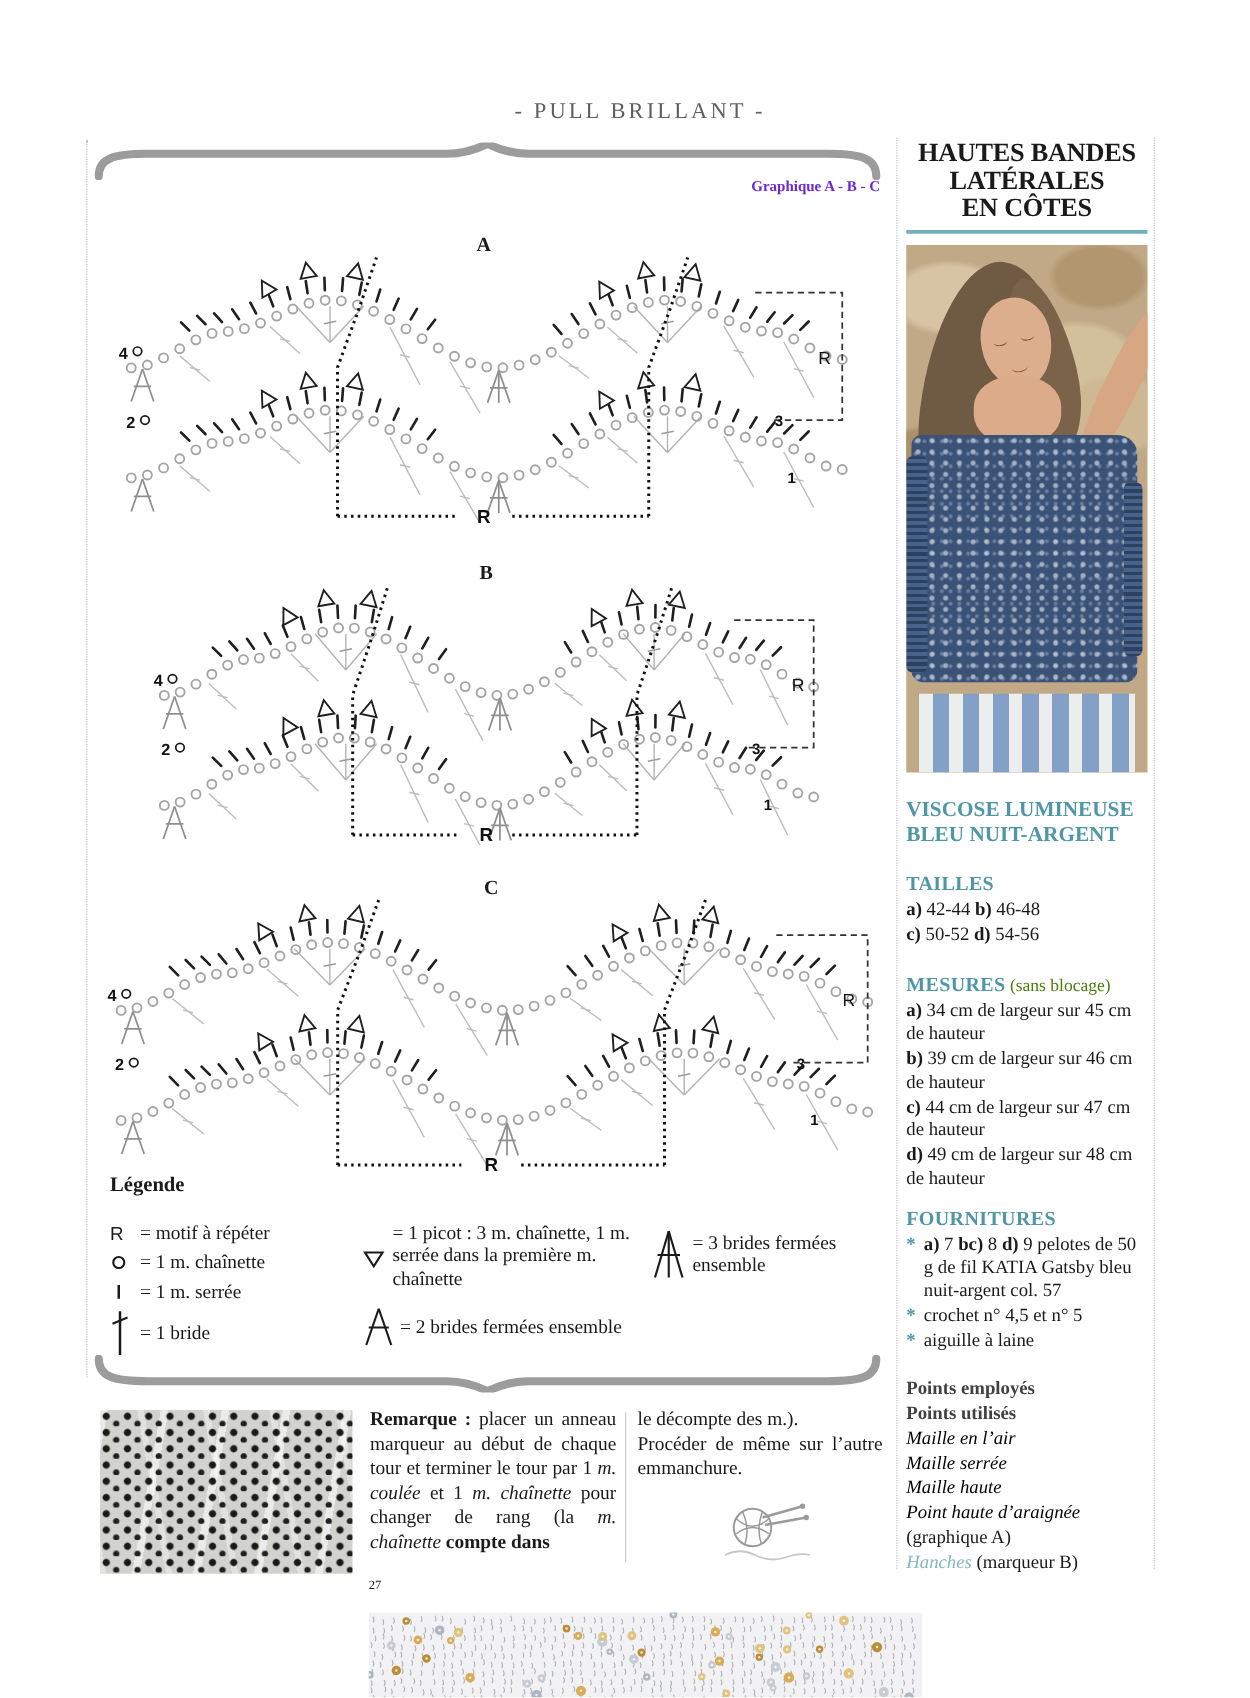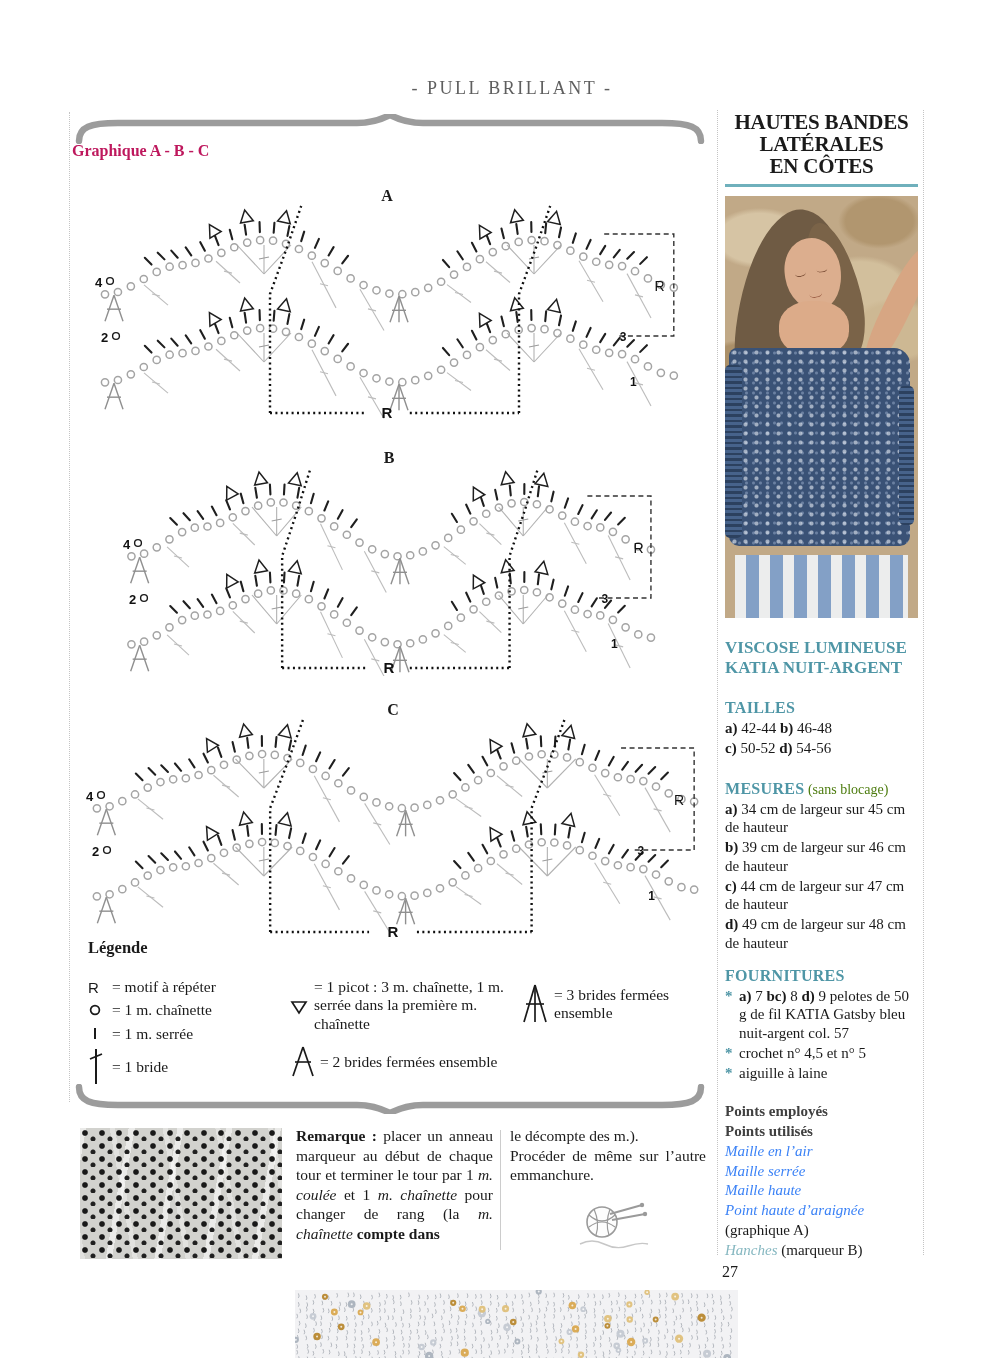--- a/index.html
+++ b/index.html
@@ -10,22 +10,22 @@
     font-size:18px;letter-spacing:2.5px;color:#5f5f5f;}
   
   .vsep{position:absolute;width:0;border-left:1.5px dotted #c4c4c4;}
   .sep-left{left:57px;top:112px;height:990px;}
   .sep-sidebar{left:705px;top:110px;height:1145px;}
   .sep-right{left:911px;top:110px;height:1145px;}
   
   .brace{position:absolute;left:62px;width:632px;height:30px;}
   .brace.top{top:114px;}
   .brace.bottom{top:1084px;transform:scaleY(-1);}
-  .graphique-label{position:absolute;left:60px;top:142px;width:632px;text-align:left;
-    font-size:16px;font-weight:700;color:#be185d;}
+  .graphique-label{position:absolute;left:60px;top:142px;width:632px;text-align:right;
+    font-size:12px;font-weight:700;color:#6d28d9;}
   
   .crochet-chart{position:absolute;}
   #chart-a{left:75px;top:186px;width:600px;height:235px;}
   #chart-b{left:103px;top:448px;width:548px;height:228px;}
   #chart-c{left:66px;top:700px;width:630px;height:240px;}
   
   .legend{position:absolute;left:70px;top:938px;width:628px;height:150px;font-size:15.5px;}
   .legend-title{font-weight:700;font-size:16.5px;margin:0 0 14px 6px;}
   .legend-col{position:absolute;top:40px;}
   .lc1{left:6px;width:200px;}
@@ -44,21 +44,21 @@
       radial-gradient(circle at 13px 11px, #202020 2px, rgba(0,0,0,0) 3px),
       repeating-linear-gradient(100deg, rgba(255,255,255,.55) 0 6px, rgba(255,255,255,0) 6px 48px),
       repeating-linear-gradient(80deg, rgba(255,255,255,.35) 0 5px, rgba(255,255,255,0) 5px 52px);
     background-size:17px 13px,17px 13px,100% 100%,100% 100%;}
   .remarque-col{position:absolute;top:1126px;font-size:15.5px;line-height:1.26;text-align:justify;}
   .rm1{left:284px;width:197px;}
   .rm2{left:498px;width:196px;}
   .rm2 p{margin:0;}
   .rm-sep{position:absolute;left:488px;top:1130px;height:120px;width:0;border-left:1px solid #cccccc;}
   .yarn-icon{position:absolute;left:560px;top:1196px;width:90px;height:56px;}
-  .page-number{position:absolute;left:283px;top:1263px;width:443px;text-align:right;font-size:16px;}
+  .page-number{position:absolute;left:283px;top:1263px;width:443px;text-align:left;font-size:10px;}
   #sequin-strip{position:absolute;left:283px;top:1290px;width:443px;height:68px;}
   
   .sidebar{position:absolute;left:713px;top:112px;width:193px;font-size:15px;line-height:1.25;}
   .sb-title{font-size:21px;font-weight:700;line-height:1.04;text-align:center;letter-spacing:-0.2px;}
   .sb-rule{height:2.5px;background:#6fb0bc;margin-top:7px;}
   .model-photo{position:relative;margin-top:9px;width:100%;height:422px;overflow:hidden;
     background-color:#c1a987;
     background-image:
       radial-gradient(90px 55px at 18% 10%, #d6c4a4 0 45%, rgba(0,0,0,0) 55%),
       radial-gradient(75px 50px at 80% 6%, #b1966f 0 45%, rgba(0,0,0,0) 55%),
@@ -90,21 +90,21 @@
   .sb-subtitle{margin-top:20px;font-size:17px;font-weight:700;color:#4f96a6;line-height:1.15;}
   .sb-h{font-size:16px;font-weight:700;color:#4f96a6;letter-spacing:.3px;}
   .sb-note{font-weight:400;color:#4d7c0f;font-size:14px;letter-spacing:0;}
   .sb-sec{margin-top:21px;}
   .sb-sec .ln{margin-top:1px;}
   .fo-item{position:relative;padding-left:14px;margin-top:1px;}
   .fo-bullet{position:absolute;left:0;top:0;color:#4f96a6;font-weight:700;}
   .points{margin-top:20px;}
   .pt{margin-top:1px;}
   .teal-b{color:#404040;font-weight:700;}
-  .teal-i{color:#3b82f6;font-style:italic;}
+  .teal-i{color:#000000;font-style:italic;}
 </style>
 </head>
 <body>
 
 <div class="page">
 
   <div class="header-title">- PULL BRILLANT -</div>
 
   <div class="vsep sep-left"></div>
   <div class="vsep sep-sidebar"></div>
@@ -1671,21 +1671,21 @@
       </div>
       <div class="neck"></div>
       <div class="crochet-top"></div>
       <div class="rib l"></div>
       <div class="rib r"></div>
       <div class="shorts"></div>
     </div>
 
     <div class="sb-subtitle">
       <div>VISCOSE LUMINEUSE</div>
-      <div>KATIA NUIT-ARGENT</div>
+      <div>BLEU NUIT-ARGENT</div>
     </div>
 
     <div class="sb-sec">
       <div class="sb-h">TAILLES</div>
       <div class="ln"><span style="font-weight: 700;">a)</span><span> 42-44 </span><span style="font-weight: 700;">b)</span><span> 46-48</span></div>
       <div class="ln"><span style="font-weight: 700;">c)</span><span> 50-52 </span><span style="font-weight: 700;">d)</span><span> 54-56</span></div>
     </div>
 
     <div class="sb-sec">
       <div><span class="sb-h">MESURES</span><span class="sb-note"> (sans blocage)</span></div>

